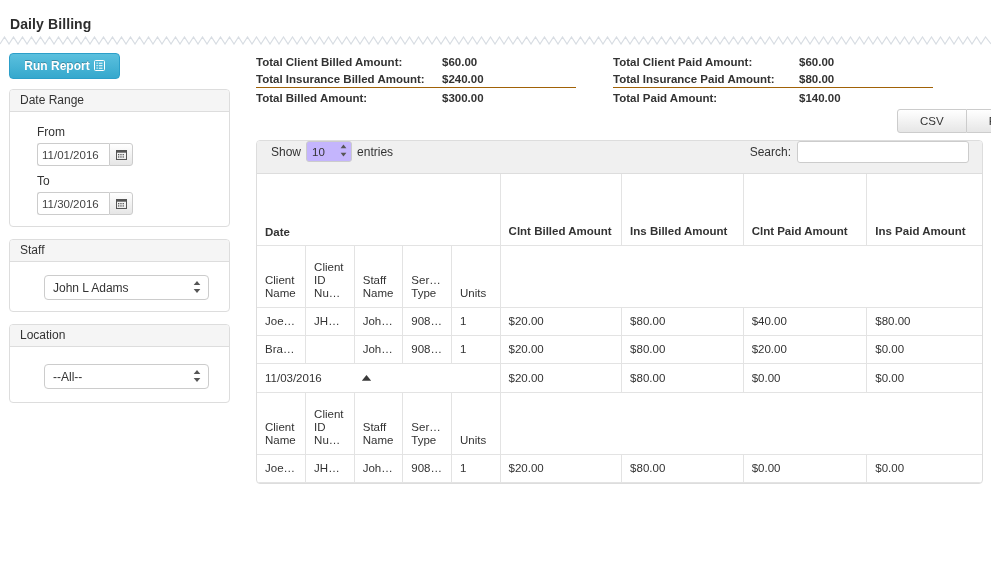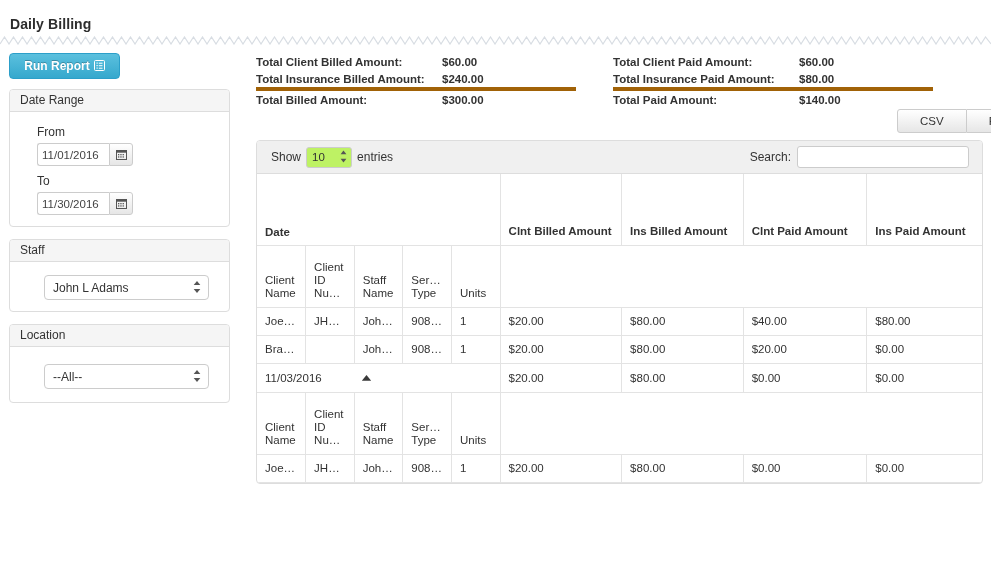--- a/index.html
+++ b/index.html
@@ -138,21 +138,21 @@
     color: #333333;
   }
   .totals.left  { left: 256px; width: 320px; }
   .totals.right { left: 585px; width: 320px; margin-left: 28px; }
   .totals .row {
     display: flex;
     height: 17px;
     align-items: center;
   }
   .totals .row.sum {
-    border-top: 4px solid #a16207;
+    border-top: 1px solid #a16207;
     height: 19px;
     padding-top: 2px;
     align-items: center;
   }
   .totals .lbl { width: 186px; }
   .totals .val { width: 100px; }
 
   
   .export-group {
     position: absolute;
@@ -180,40 +180,40 @@
     border: 1px solid #dddddd;
     border-radius: 4px;
     background: #ffffff;
     overflow: hidden;
   }
   .dt-top {
     height: 33px;
     background: #f0f0f0;
     border-bottom: 1px solid #dddddd;
     display: flex;
-    align-items: center;
+    align-items: flex-start;
     position: relative;
   }
   .dt-length {
     margin-left: 14px;
     font-size: 12px;
     color: #333;
     display: flex;
     align-items: center;
     gap: 5px;
   }
   .len-select {
     position: relative;
     width: 46px; height: 21px;
   }
   .len-select select {
     width: 46px; height: 21px;
     border: 1px solid #cccccc;
     border-radius: 3px;
-    background: #bef264;
+    background: #c4b5fd;
     font-family: "Liberation Sans", sans-serif;
     font-size: 11.5px;
     color: #333;
     padding: 0 16px 0 5px;
     -webkit-appearance: none;
     appearance: none;
     outline: none;
   }
   .len-select .sel-arrows { right: 5px; top: 3px; }
 

